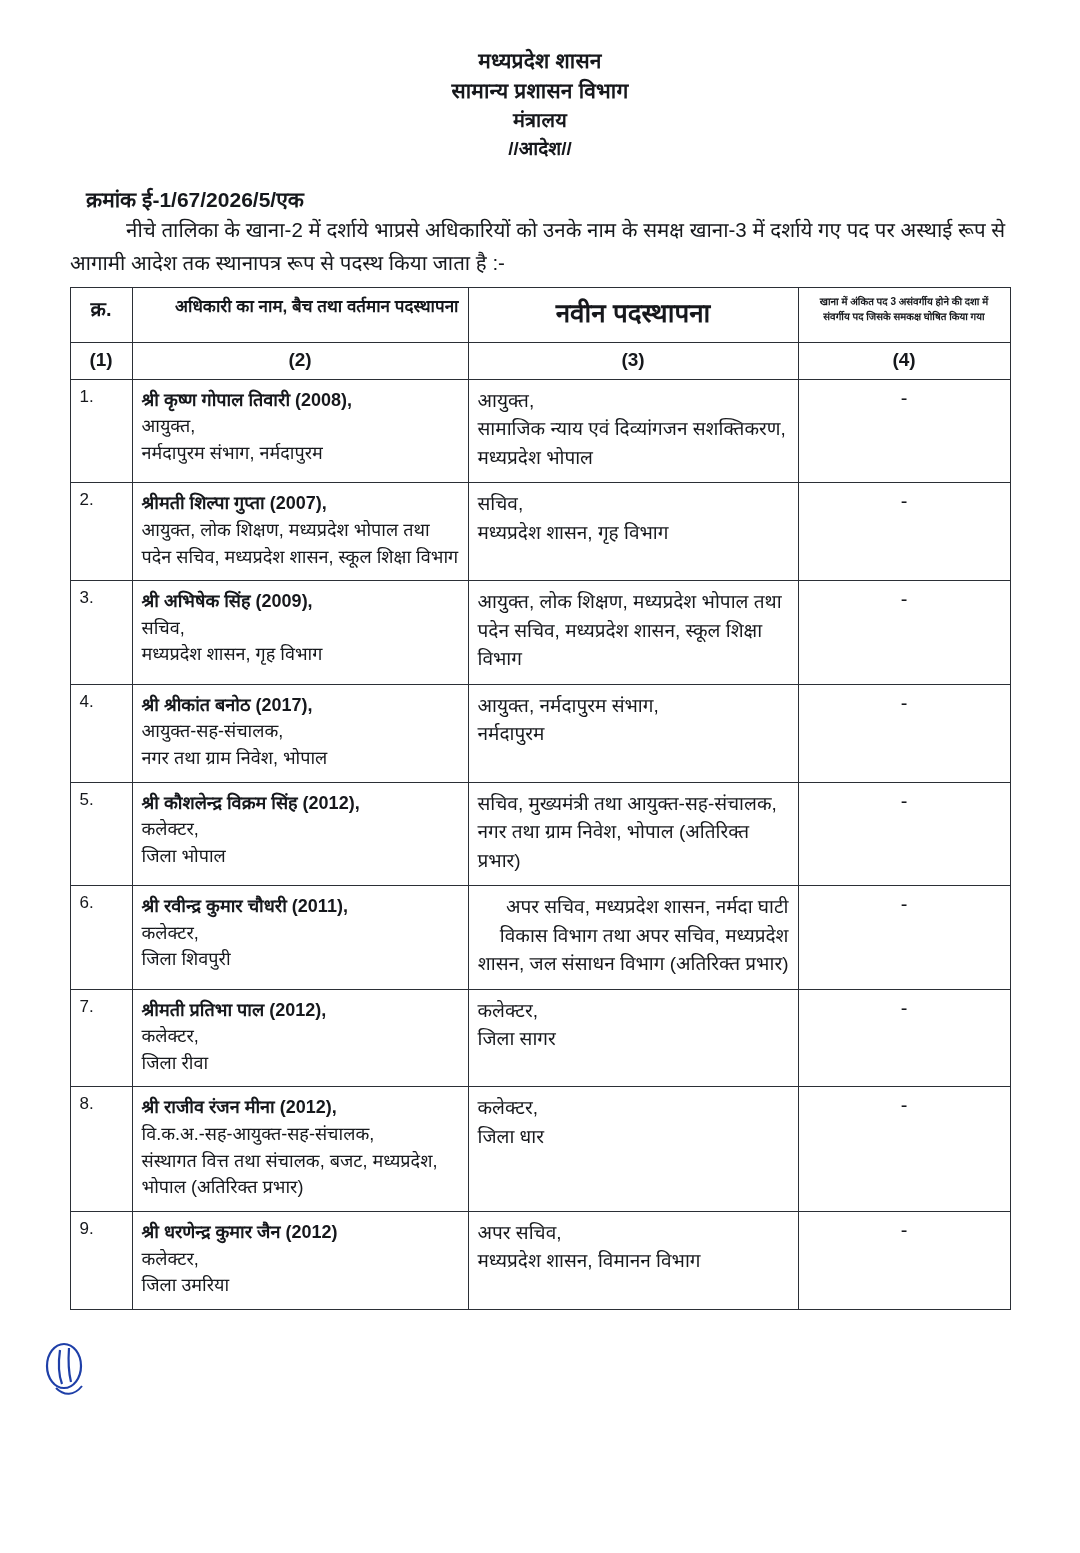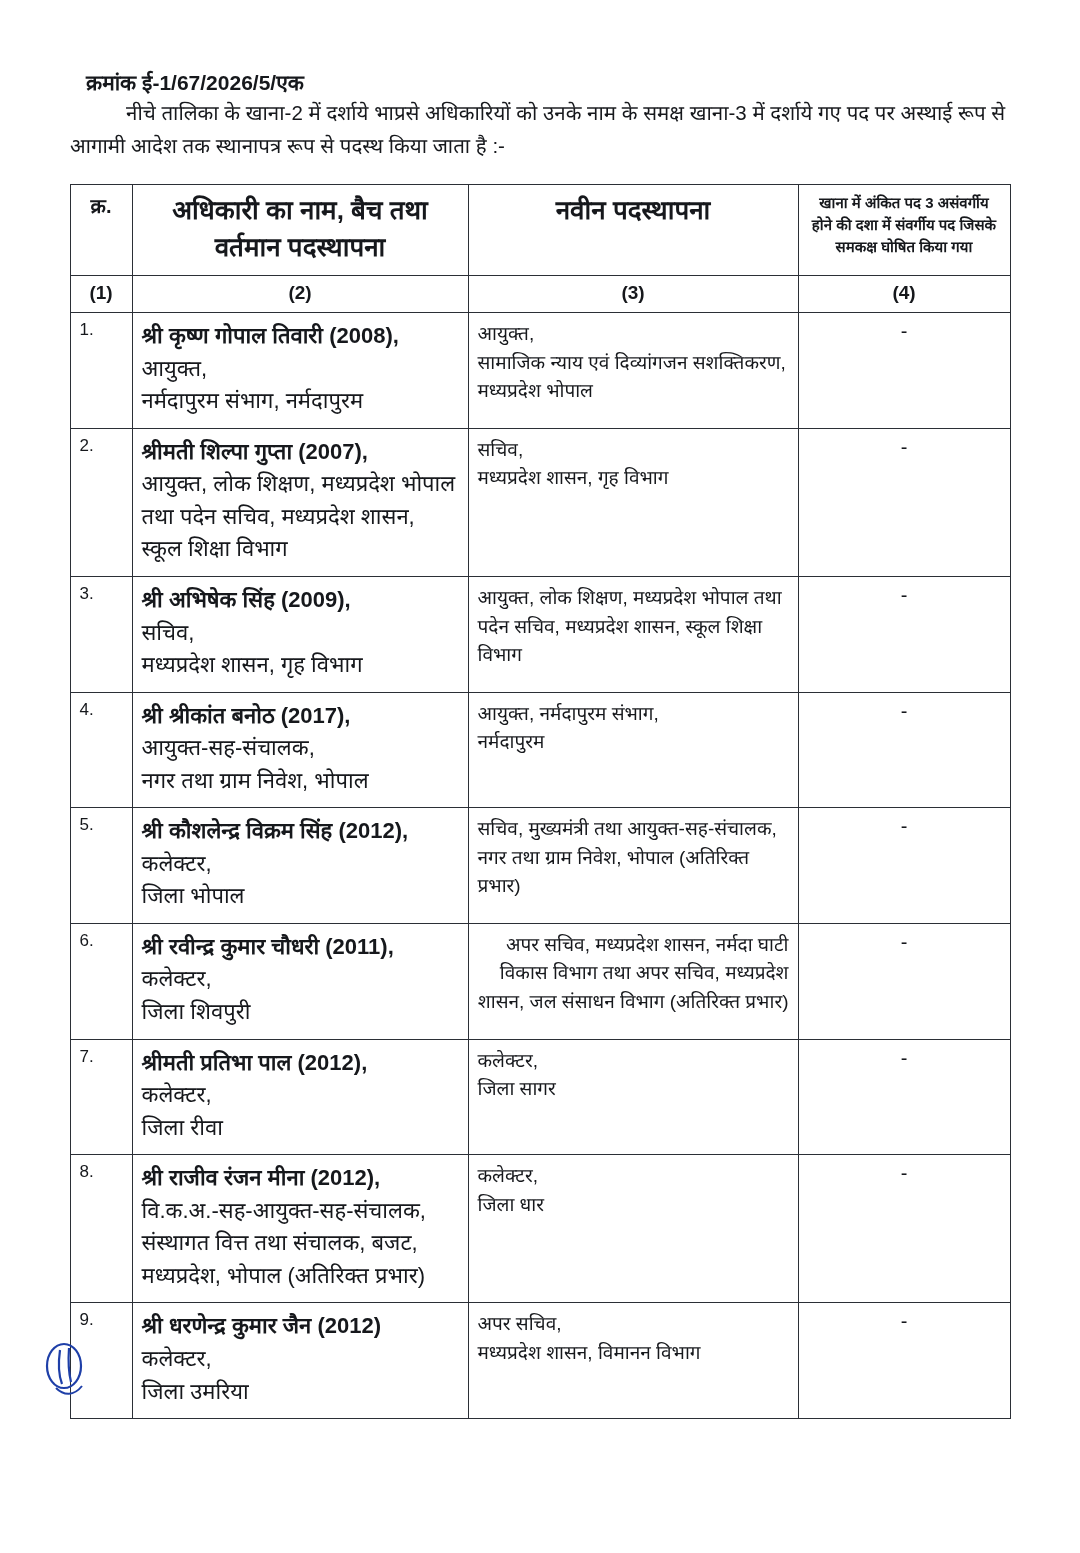--- a/index.html
+++ b/index.html
@@ -57,59 +57,59 @@
     font-size: 20.5px;
     line-height: 1.62;
     text-align: left;
     padding: 0 12px 0 8px;
   }
   .intro .indent {
     display: inline-block;
     width: 56px;
   }
   table.main {
-    margin: 22px auto 0 auto;
+    margin: 8px auto 0 auto;
     border-collapse: collapse;
     width: 940px;
     table-layout: fixed;
   }
   table.main td, table.main th {
     border: 1.6px solid #2b2f36;
     vertical-align: top;
     padding: 7px 9px 10px 9px;
   }
   col.c1 { width: 62px; }
   col.c2 { width: 336px; }
   col.c3 { width: 330px; }
   col.c4 { width: 212px; }
 
   thead th {
     text-align: center;
     font-weight: 700;
     vertical-align: middle;
   }
   th.h1 { font-size: 20px; padding-top: 22px; }
-  th.h2 { font-size: 26px; line-height: 1.4; }
+  th.h2 { font-size: 17px; line-height: 1.4; text-align: right; }
   th.h3 { font-size: 26px; line-height: 1.4; }
-  th.h4 { font-size: 15px; line-height: 1.45; font-weight: 600; padding: 10px 8px; }
+  th.h4 { font-size: 10px; line-height: 1.45; font-weight: 600; padding: 10px 8px; }
 
   tr.numrow td {
     text-align: center;
     font-size: 19px;
     font-weight: 700;
     padding: 6px 4px 8px 4px;
   }
   td.sn {
     font-size: 17px;
     text-align: left;
     padding-left: 10px;
     padding-top: 8px;
   }
   td.officer {
-    font-size: 22px;
+    font-size: 18px;
     line-height: 1.48;
   }
   td.officer .nm {
     font-weight: 700;
   }
   td.posting {
     font-size: 19px;
     line-height: 1.5;
   }
   td.eq {
@@ -124,20 +124,26 @@
     width: 70px;
     height: 90px;
     color: #1e3fa8;
   }
 </style>
 </head>
 <body>
 
 <div class="page">
 
+  <div class="letterhead">
+    <div class="lh-line">मध्यप्रदेश शासन</div>
+    <div class="lh-line">सामान्य प्रशासन विभाग</div>
+    <div class="lh-line small">मंत्रालय</div>
+    <div class="lh-order">//आदेश//</div>
+  </div>
 
   <div class="refrow">
     <div class="ref-no">क्रमांक ई-1/67/2026/5/एक</div>
   </div>
 
   <div class="intro"><span class="indent"></span><span>नीचे तालिका के खाना-2 में दर्शाये भाप्रसे अधिकारियों को उनके नाम के समक्ष खाना-3  में दर्शाये गए पद पर अस्थाई रूप से आगामी आदेश तक स्थानापत्र रूप से पदस्थ किया जाता है :-</span></div>
 
   <table class="main">
     <colgroup>
         <col class="c1">

